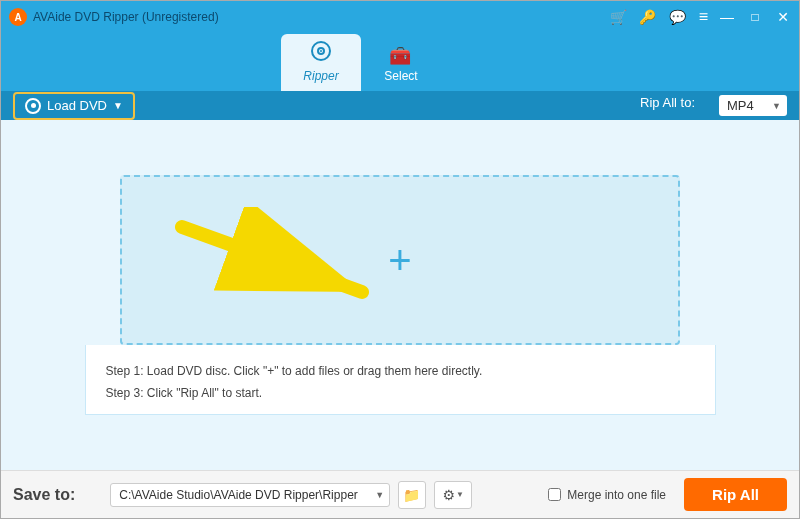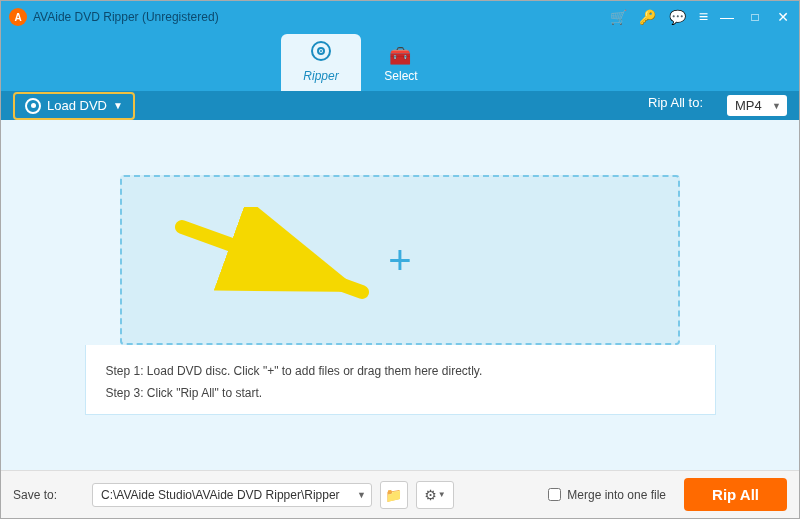--- a/index.html
+++ b/index.html
@@ -145,21 +145,21 @@
     .rip-all-to {
       display: flex;
       gap: 24px;
       color: white;
       font-size: 13px;
     }
     .rip-all-to select {
       background: white;
       border: none;
       border-radius: 3px;
-      padding: 3px 20px 3px 8px;
+      padding: 3px 28px 3px 8px;
       font-size: 13px;
       color: #333;
       cursor: pointer;
       appearance: none;
       -webkit-appearance: none;
     }
     .rip-all-to-select-wrapper {
       position: relative;
     }
     .rip-all-to-select-wrapper::after {
@@ -242,23 +242,24 @@
       background: #f5f5f5;
       height: 48px;
       border-top: 1px solid #ddd;
       display: flex;
       align-items: center;
       padding: 0 12px;
       gap: 8px;
       flex-shrink: 0;
     }
     .save-to-label {
-      font-size: 12px;
+      font-size: 16px;
       color: #444;
       white-space: nowrap;
+      font-weight: bold;
     }
     .save-path-wrapper {
       position: relative;
       display: flex;
       align-items: center;
       padding-left: 27px;
     }
     .save-path-input {
       width: 280px;
       border: 1px solid #ccc;

